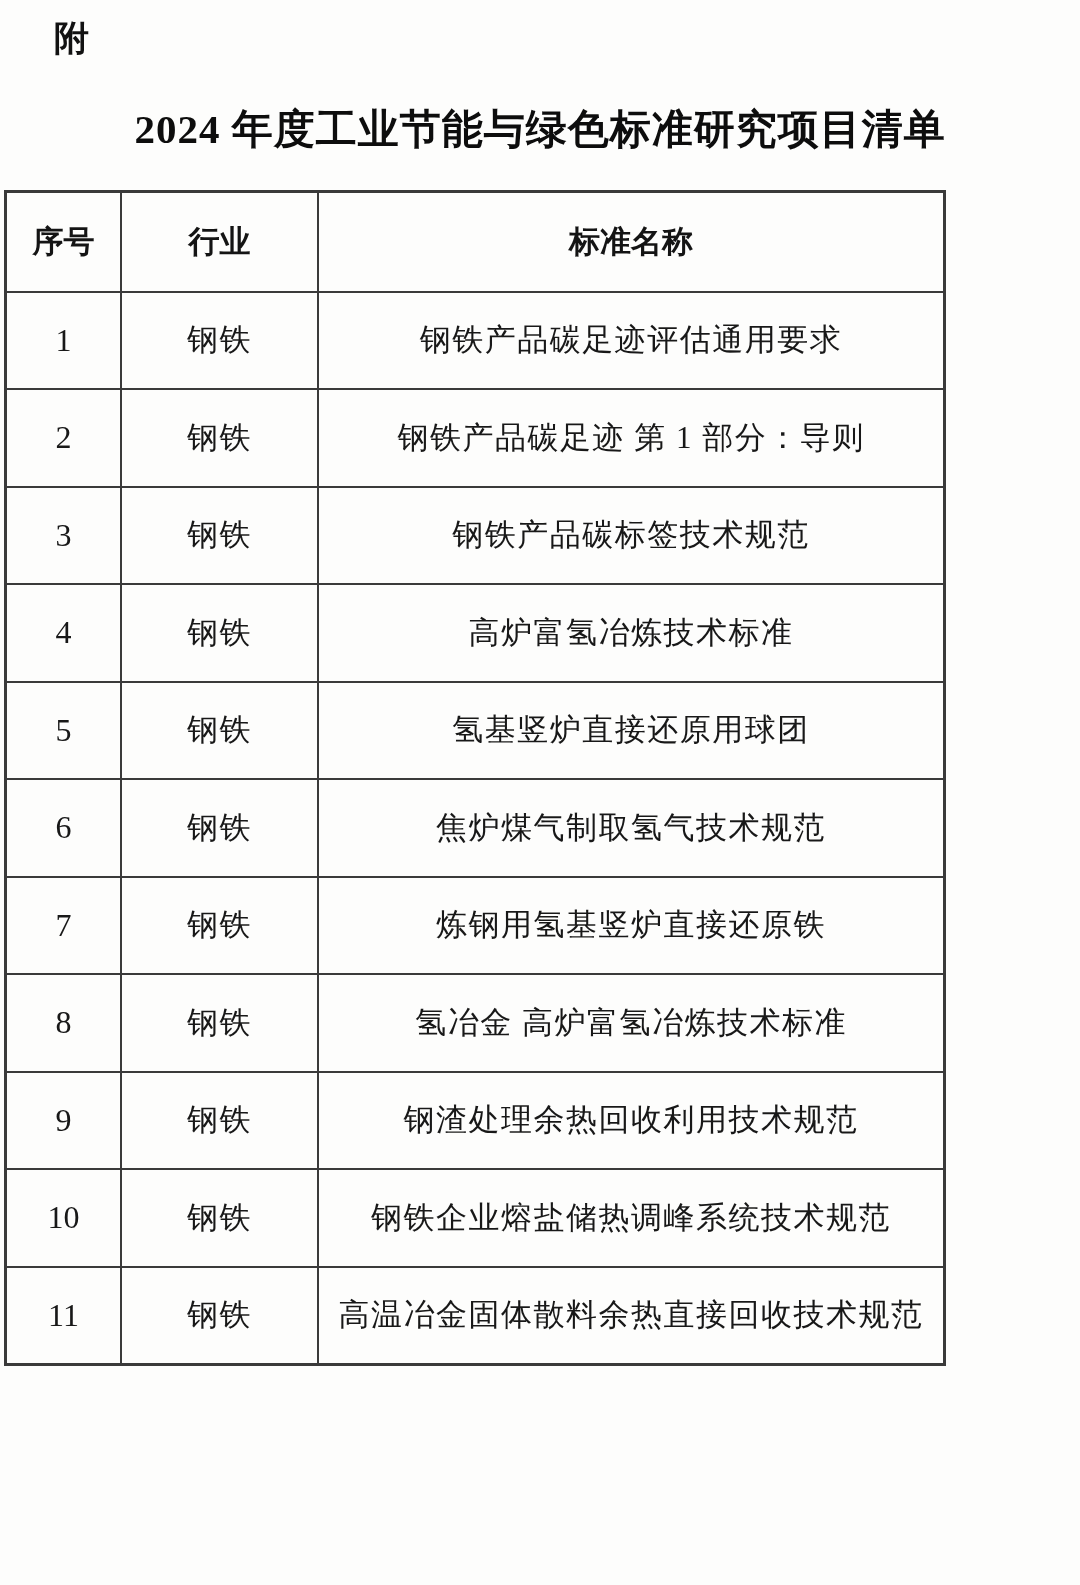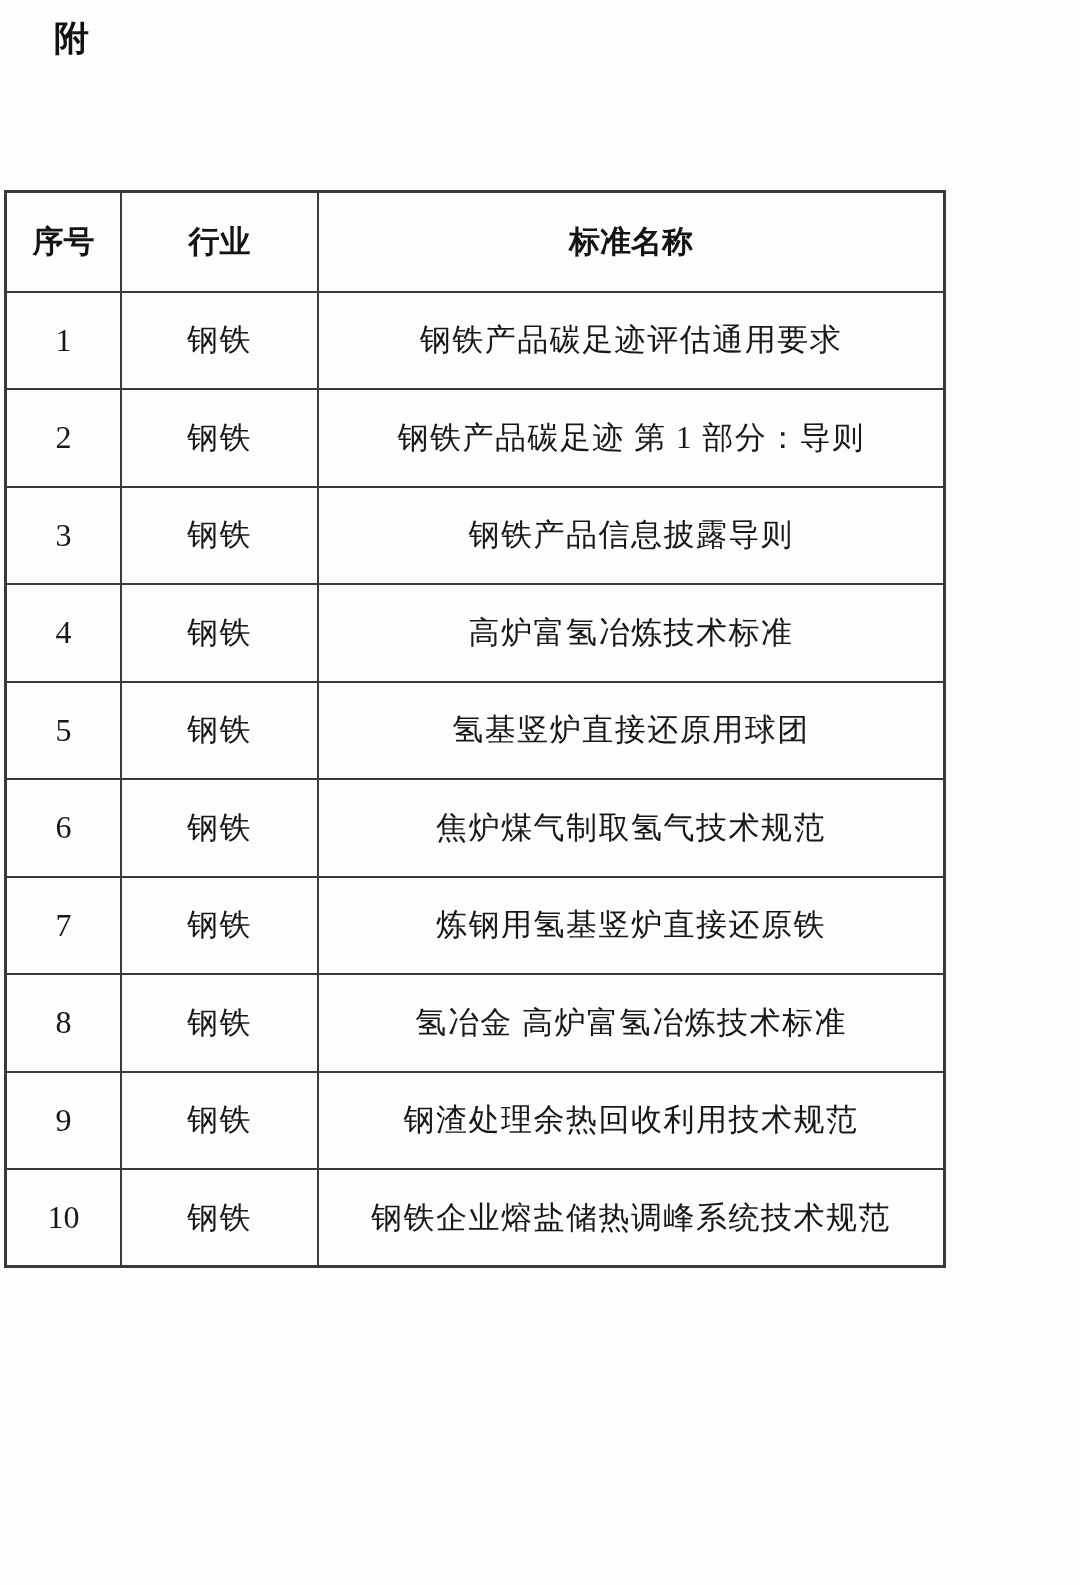--- a/index.html
+++ b/index.html
@@ -83,20 +83,21 @@
     letter-spacing: 0;
   }
 </style>
 </head>
 <body>
 
 <div class="page">
 
   <div class="attachment-label">附</div>
 
+  <div class="doc-title">2024 年度工业节能与绿色标准研究项目清单</div>
 
   <table class="standards-table">
     <thead>
       <tr>
         <th class="col-no">序号</th>
         <th class="col-ind">行业</th>
         <th class="col-std">标准名称</th>
       </tr>
     </thead>
     <tbody>
@@ -109,21 +110,21 @@
 
         <tr>
           <td class="cell-no">2</td>
           <td class="cell-industry">钢铁</td>
           <td class="cell-standard">钢铁产品碳足迹 第 1 部分：导则</td>
         </tr>
 
         <tr>
           <td class="cell-no">3</td>
           <td class="cell-industry">钢铁</td>
-          <td class="cell-standard">钢铁产品信息披露导则</td>
+          <td class="cell-standard">钢铁产品碳标签技术规范</td>
         </tr>
 
         <tr>
           <td class="cell-no">4</td>
           <td class="cell-industry">钢铁</td>
           <td class="cell-standard">高炉富氢冶炼技术标准</td>
         </tr>
 
         <tr>
           <td class="cell-no">5</td>
@@ -154,18 +155,23 @@
           <td class="cell-industry">钢铁</td>
           <td class="cell-standard">钢渣处理余热回收利用技术规范</td>
         </tr>
 
         <tr>
           <td class="cell-no">10</td>
           <td class="cell-industry">钢铁</td>
           <td class="cell-standard">钢铁企业熔盐储热调峰系统技术规范</td>
         </tr>
 
+        <tr>
+          <td class="cell-no">11</td>
+          <td class="cell-industry">钢铁</td>
+          <td class="cell-standard">高温冶金固体散料余热直接回收技术规范</td>
+        </tr>
 
 
       </tbody>
   </table>
 
 </div>
 
 </body></html>

